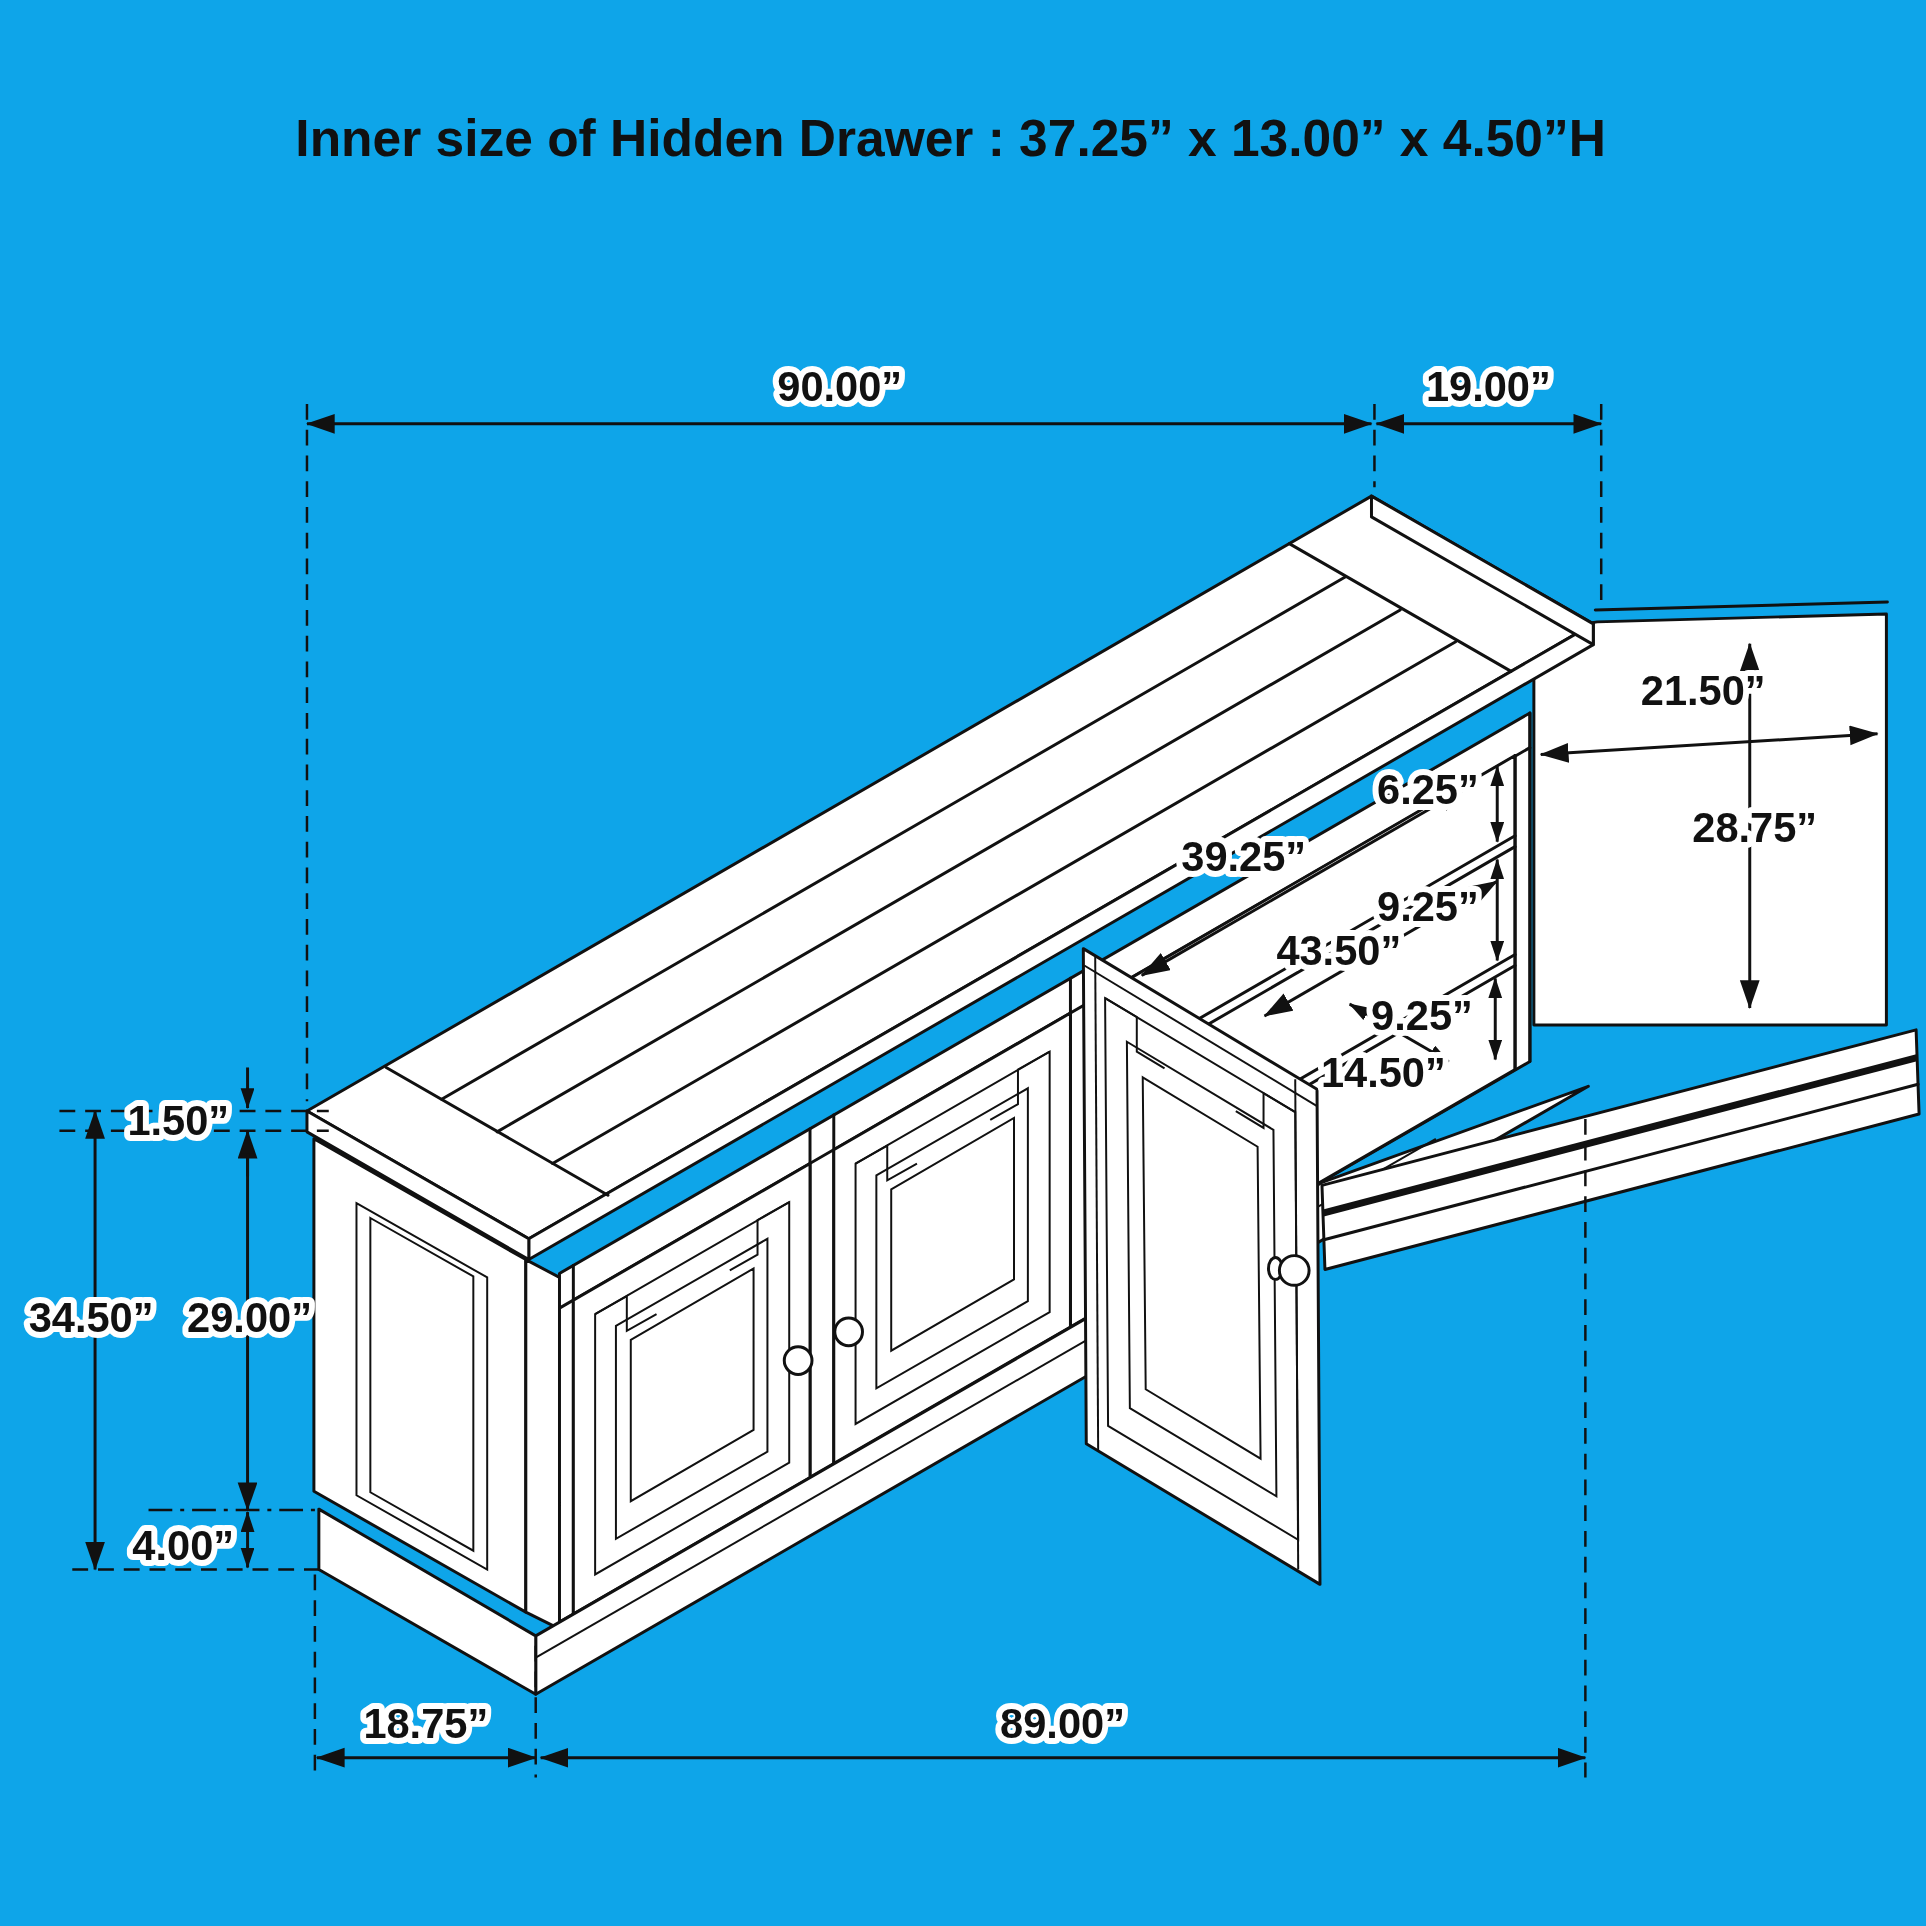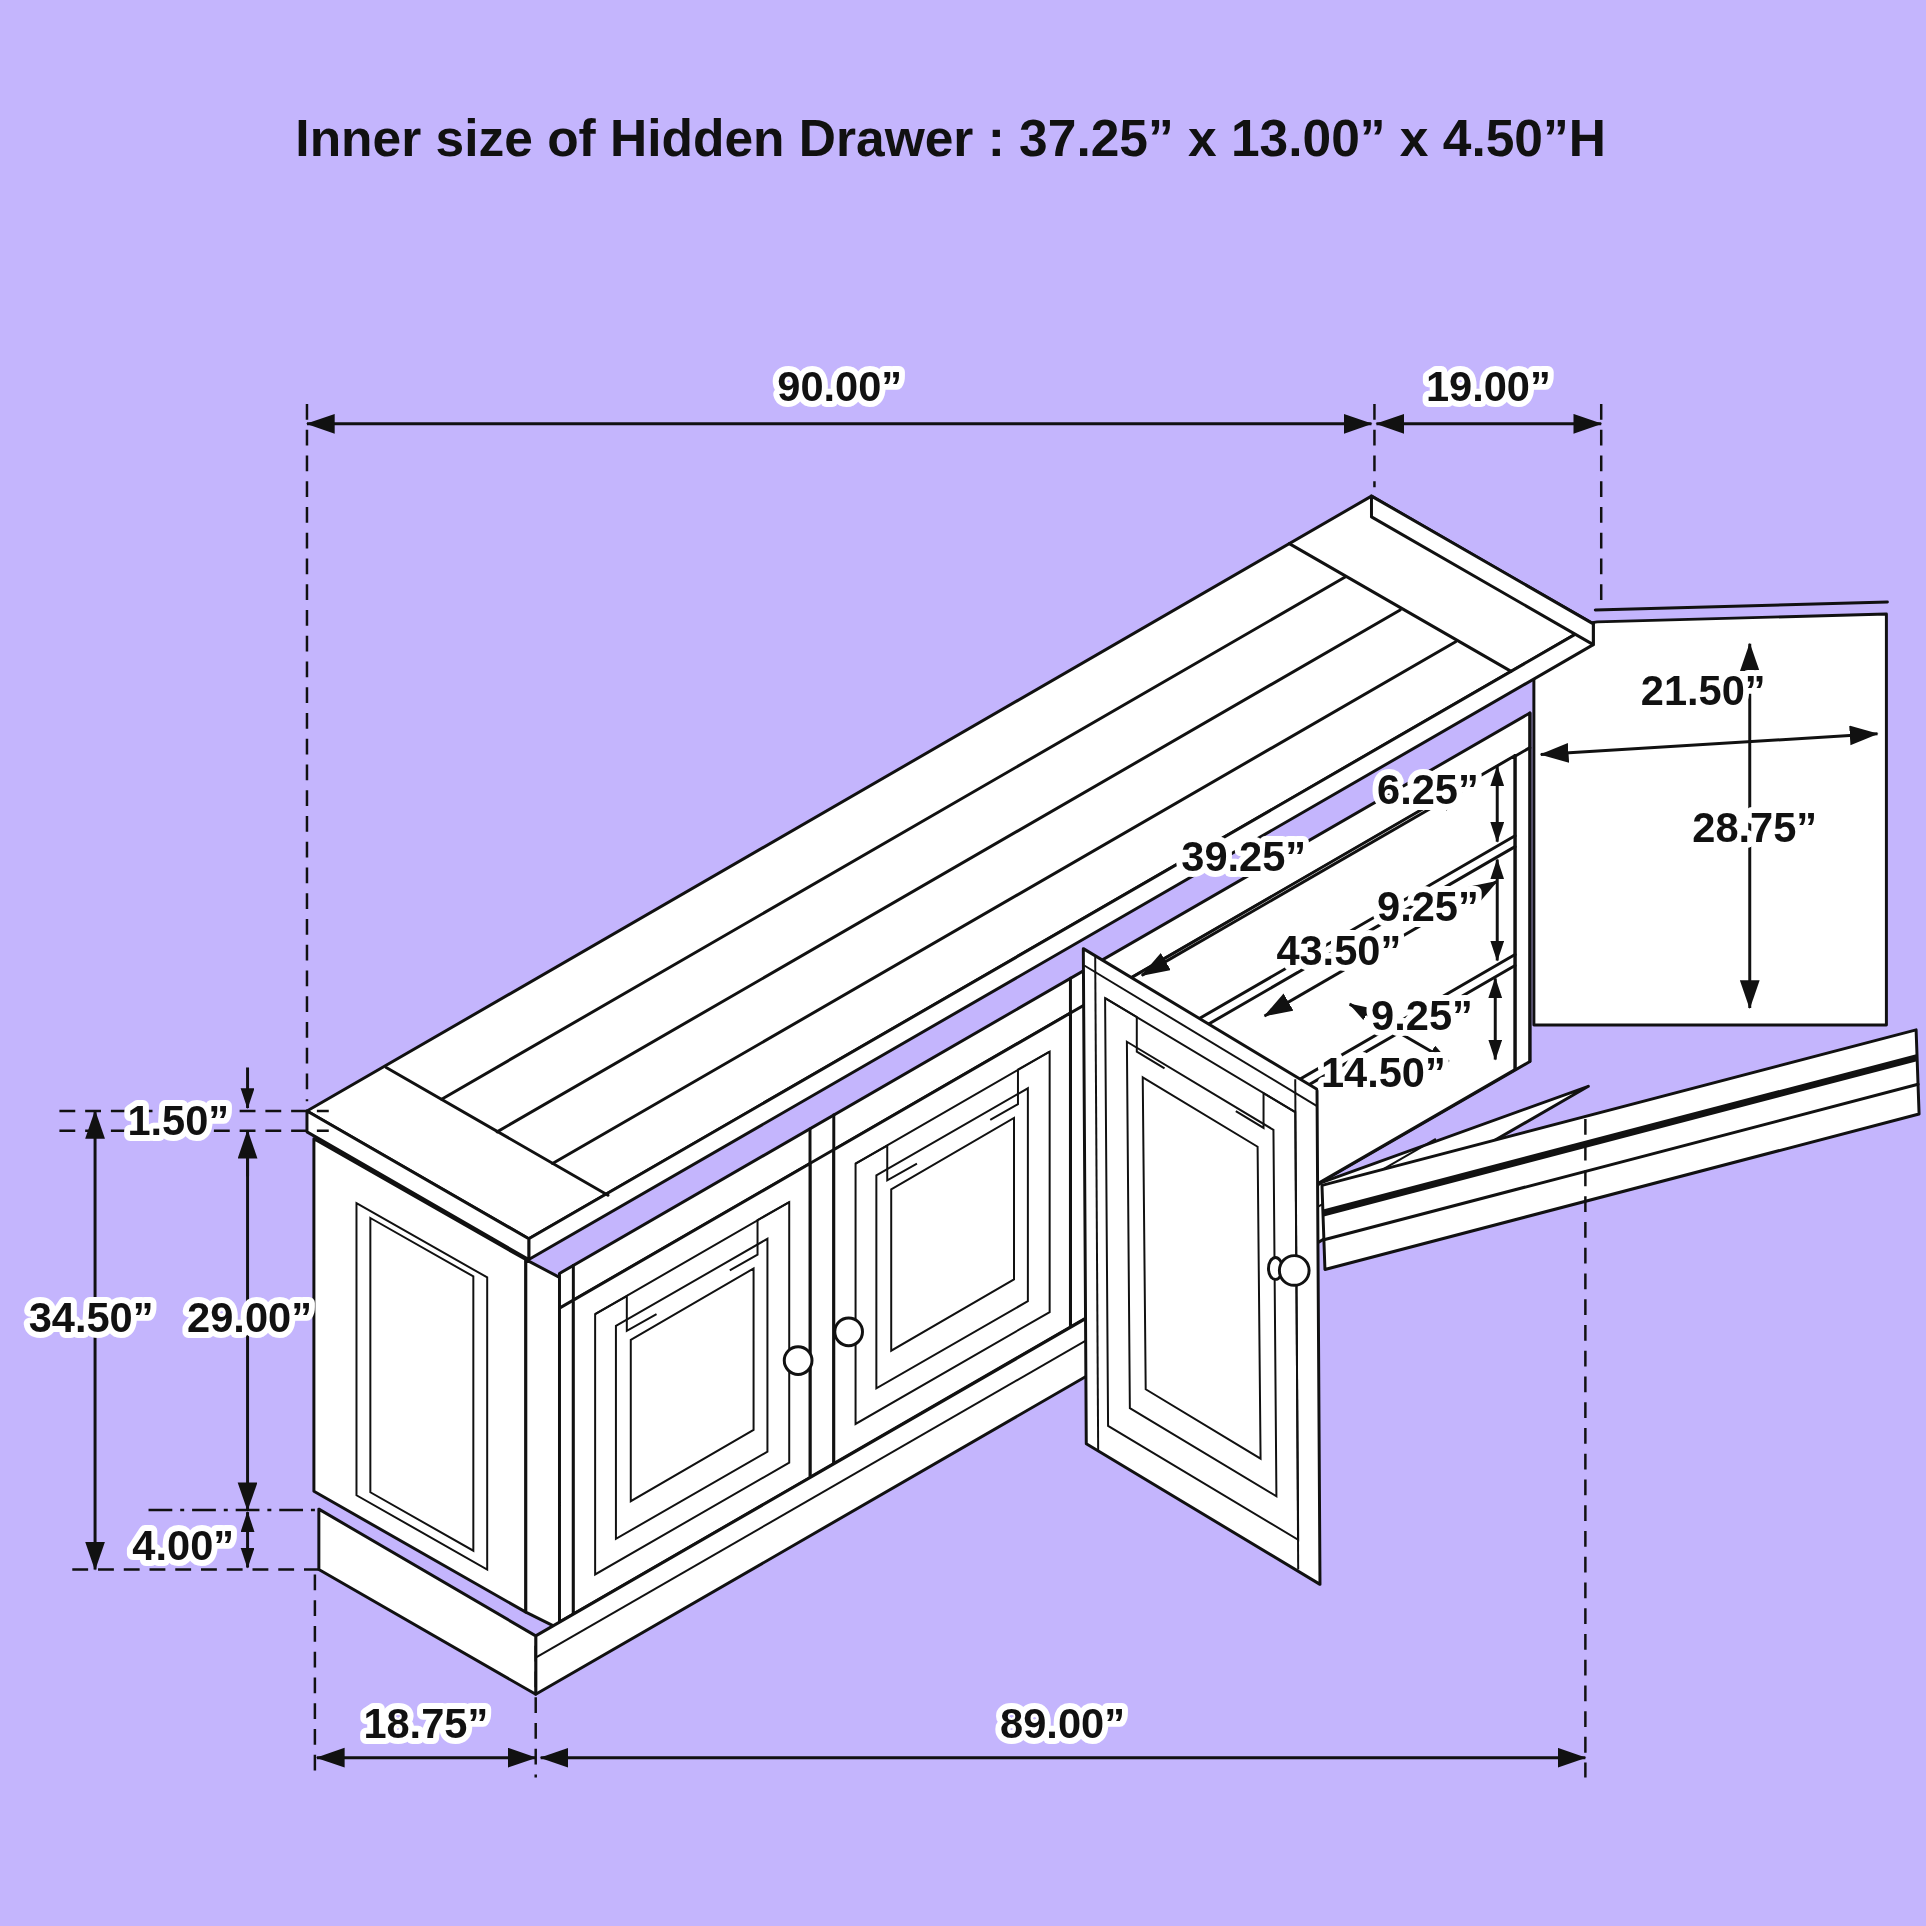--- a/index.html
+++ b/index.html
@@ -1,16 +1,16 @@
 <!DOCTYPE html>
 <html><head>
 <meta charset="utf-8">
 <style>
   html,body{margin:0;padding:0;background:#e8e8e8;}
-  .page{width:1927px;height:1927px;background:#c4b5fd;position:relative;margin:0 auto;
+  .page{width:1927px;height:1927px;background:#0ea5e9;position:relative;margin:0 auto;
         font-family:"Liberation Sans", sans-serif;}
   svg{display:block;}
   .ln{stroke:#111111;stroke-width:3;fill:none;stroke-linejoin:round;stroke-linecap:round;}
   .fw{stroke:#111111;stroke-width:3;fill:#ffffff;stroke-linejoin:round;}
   .thin{stroke:#111111;stroke-width:2;fill:none;}
   .thick{stroke:#111111;stroke-width:7;fill:none;}
   .dash{stroke:#111111;stroke-width:2.5;fill:none;stroke-dasharray:16 10;}
   .dashdot{stroke:#111111;stroke-width:2.5;fill:none;stroke-dasharray:24 8 4 8;}
   .dim{stroke:#111111;stroke-width:3;fill:none;}
   text.lbl{font-family:"Liberation Sans", sans-serif;font-size:42px;font-weight:bold;fill:#111111;

